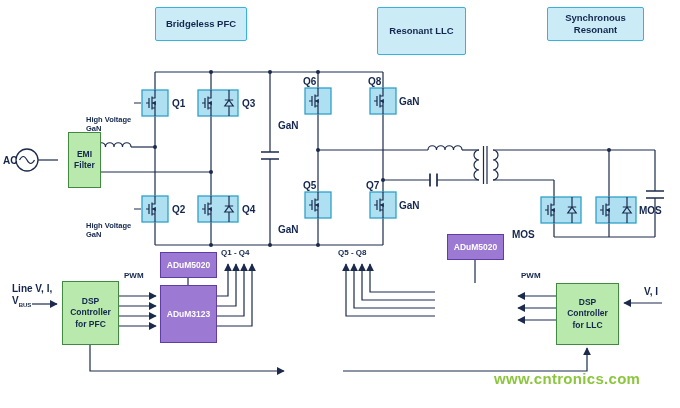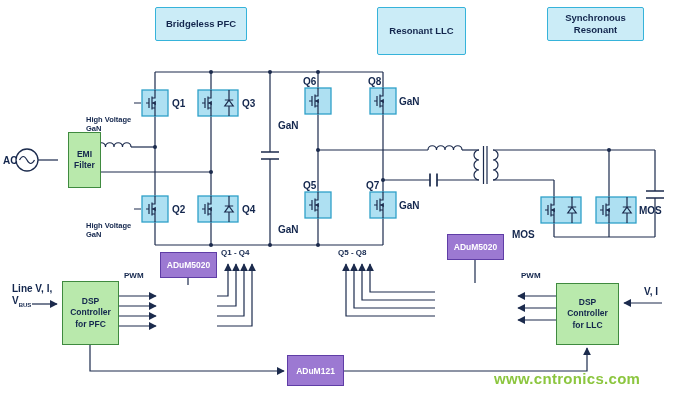--- a/index.html
+++ b/index.html
@@ -147,25 +147,25 @@
     <span>for PFC</span>
   </div>
   <div class="greenbox" style="left:556px;top:283px;width:63px;height:62px;">
     <span>DSP</span>
     <span>Controller</span>
     <span>for LLC</span>
   </div>
   <div class="purplebox" style="left:160px;top:252px;width:57px;height:26px;">
       <span>ADuM5020</span>
     </div>
+  <div class="purplebox" style="left:160px;top:285px;width:57px;height:58px;">
+      <span>ADuM3123</span>
+    </div>
   <div class="purplebox" style="left:447px;top:234px;width:57px;height:26px;">
       <span>ADuM5020</span>
-    </div>
-  <div class="purplebox" style="left:287px;top:355px;width:57px;height:31px;">
-      <span>ADuM121</span>
     </div>
 
   <div class="lbl" style="left:3px;top:155px;">AC</div>
   <div class="lbl small right" style="left:86px;top:92px;width:46px;">
     <span style="display:block;">High Voltage</span>
     <span style="display:block;">GaN</span>
   </div>
   <div class="lbl small right" style="left:86px;top:198px;width:46px;">
     <span style="display:block;">High Voltage</span>
     <span style="display:block;">GaN</span>

